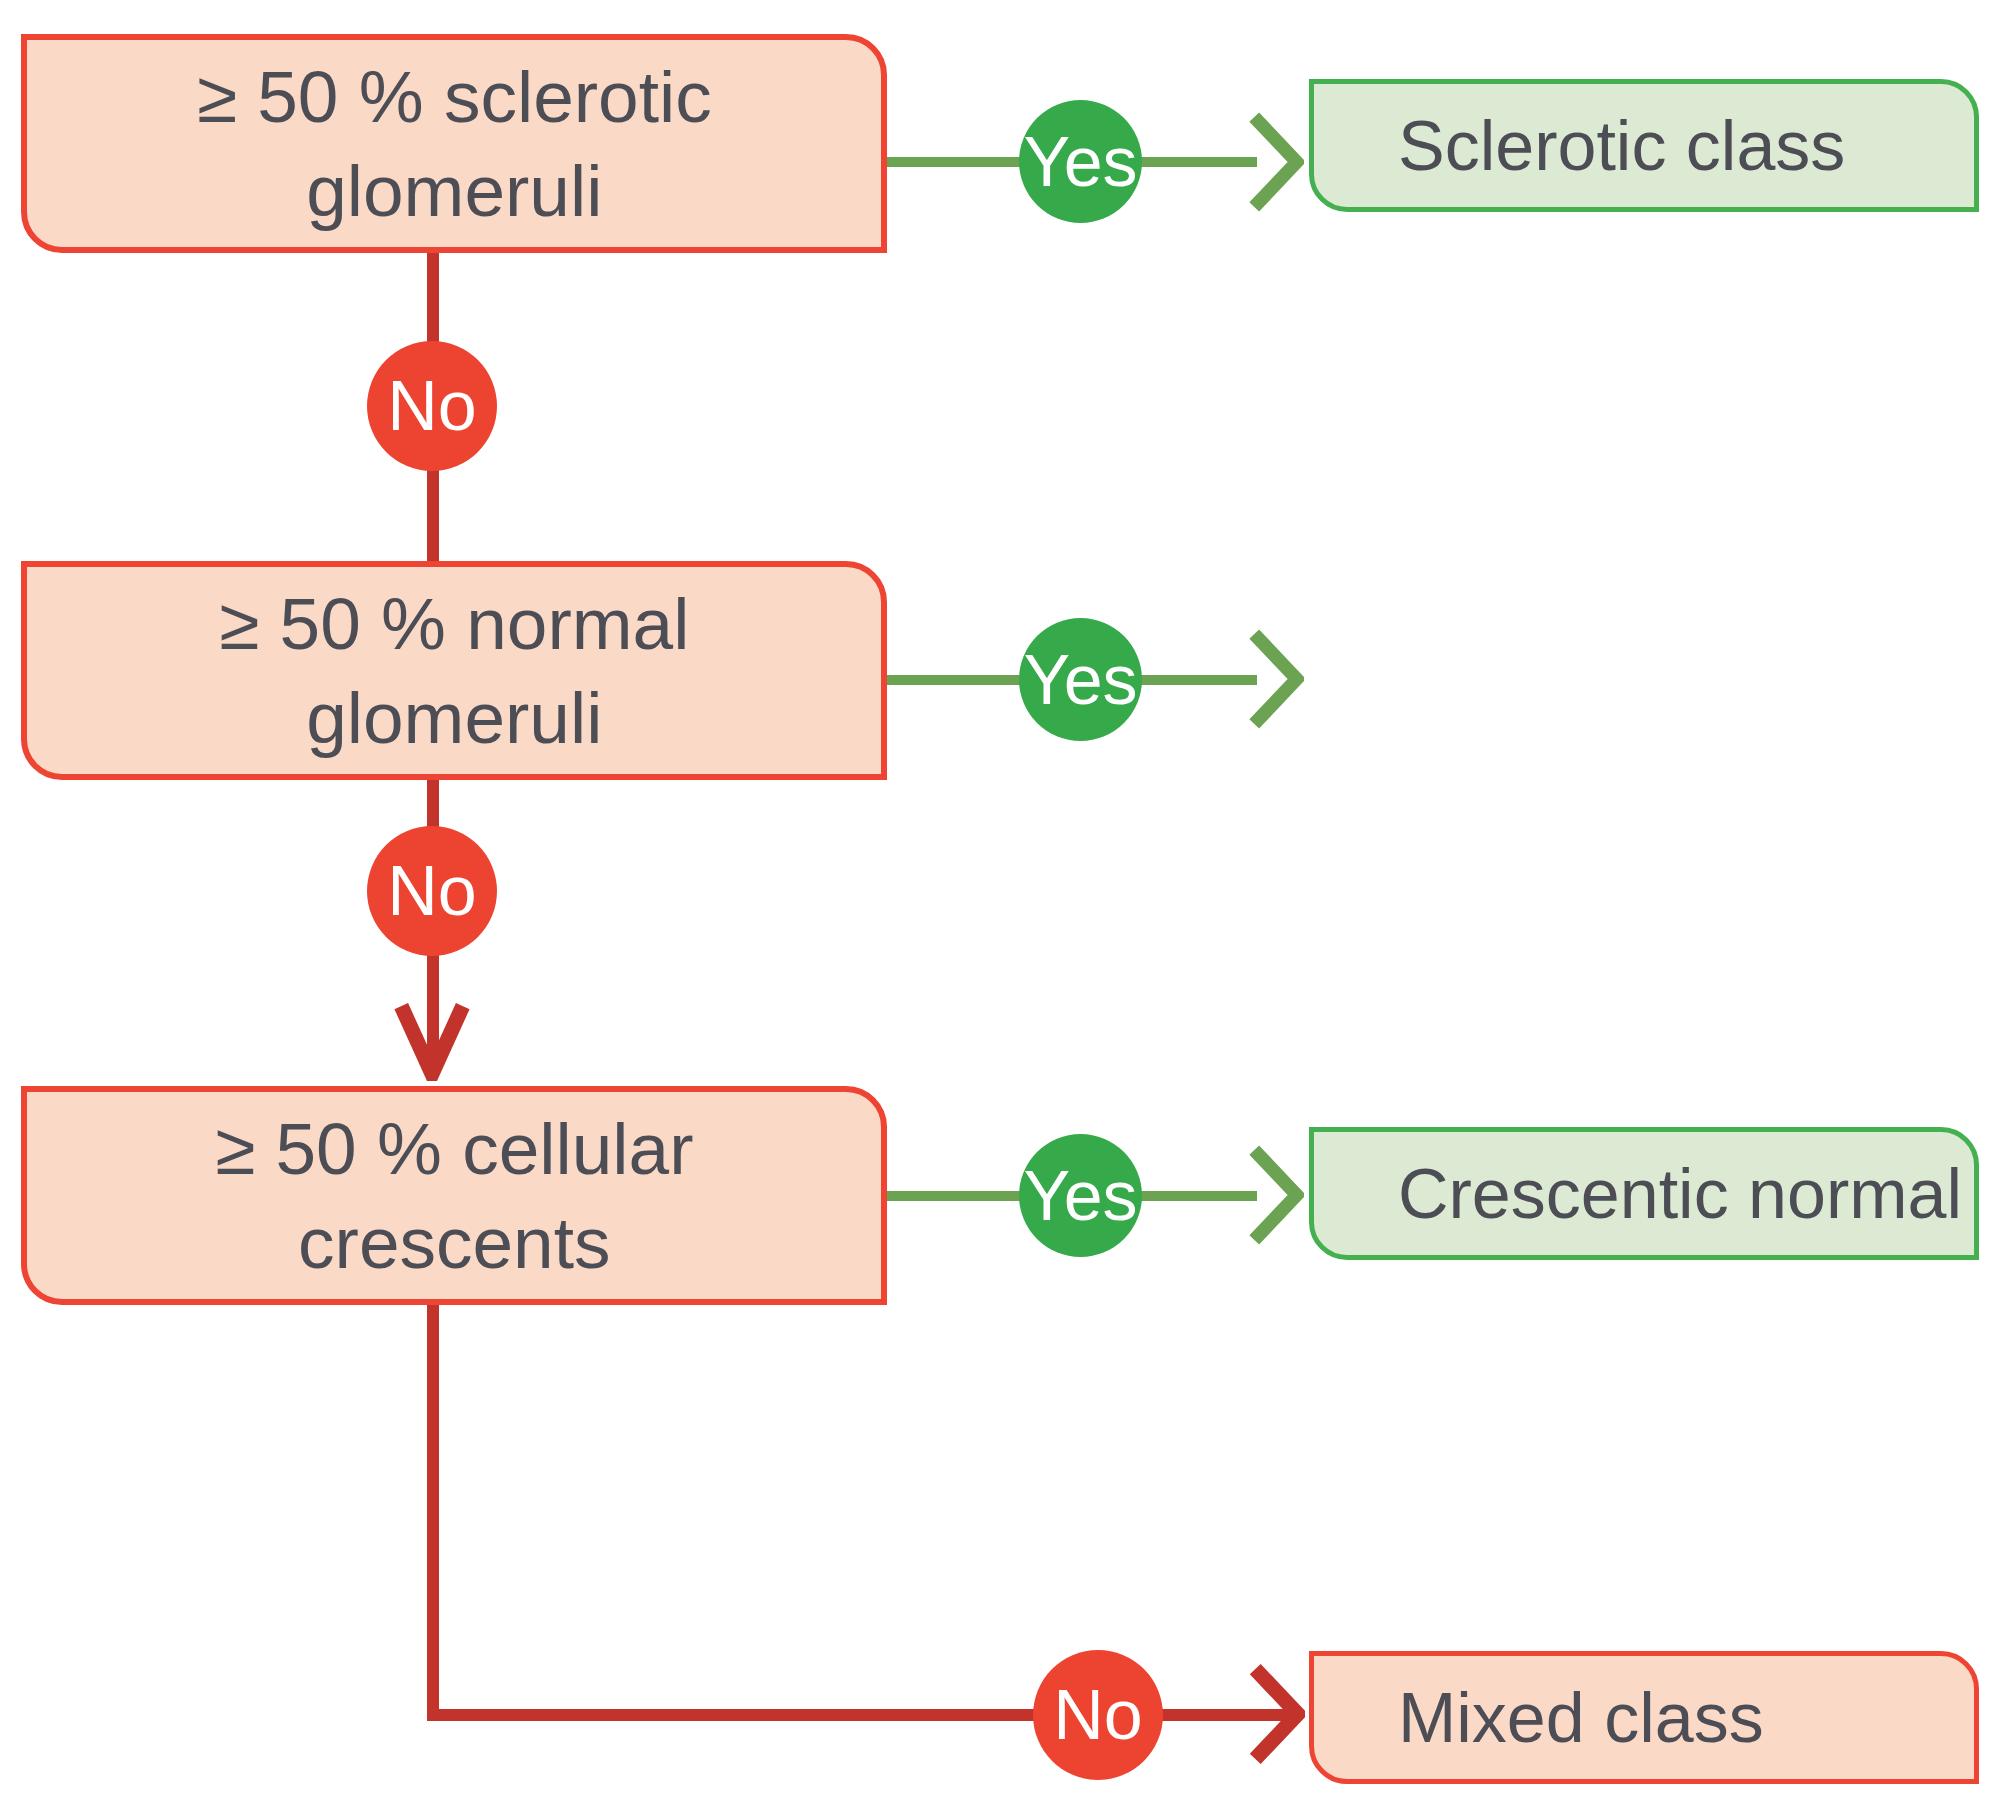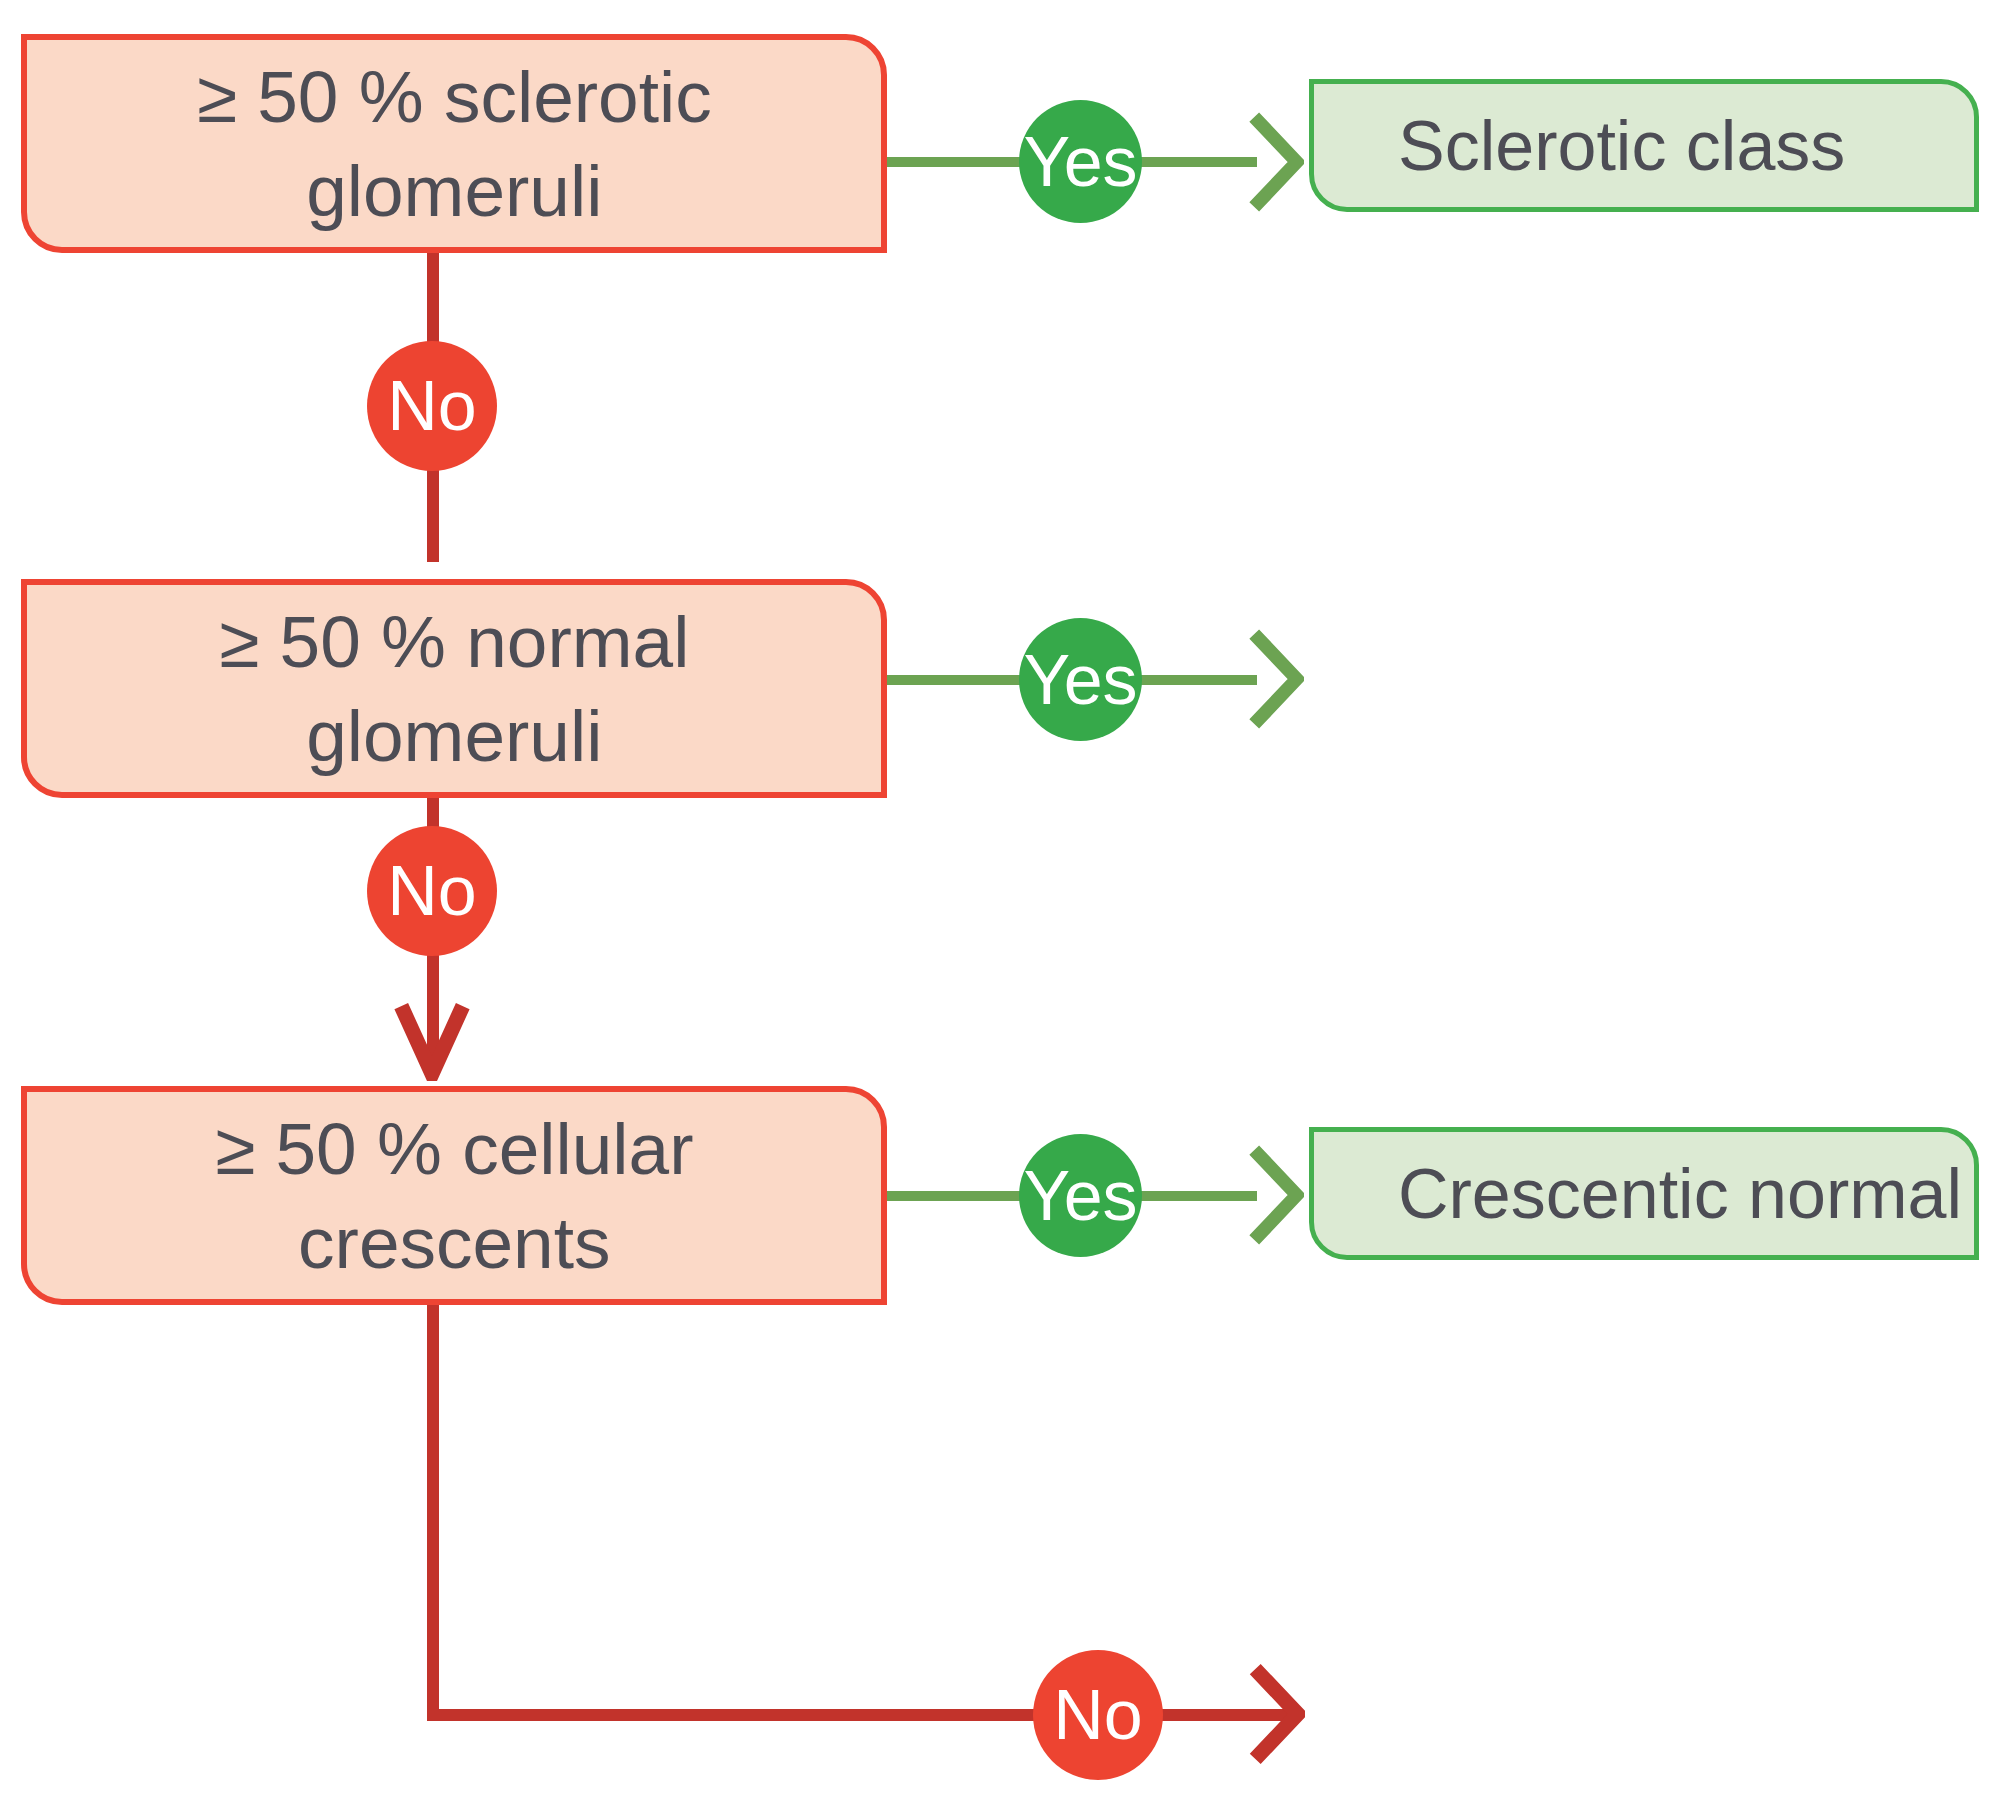--- a/index.html
+++ b/index.html
@@ -29,21 +29,21 @@
     display: flex;
     align-items: center;
     justify-content: center;
     text-align: center;
     padding: 11px 55px;
     color: var(--text);
     font-size: 73px;
     line-height: 1.28;
   }
   #q1 { top: 34px; }
-  #q2 { top: 579px; }
+  #q2 { top: 561px; }
   #q3 { top: 1086px; justify-content: center; }
 
   
   .rbox {
     position: absolute;
     left: 1309px;
     width: 670px;
     height: 133px;
     box-sizing: border-box;
     border-radius: 0 38px 0 38px;
@@ -159,20 +159,23 @@
   <div class="qbox" id="q3">
     <span>≥ 50 % cellular crescents</span>
   </div>
 
   <div class="rbox green" id="r1">
     <span>Sclerotic class</span>
   </div>
   <div class="rbox green" id="r3">
     <span>Crescentic normal</span>
   </div>
+  <div class="rbox red" id="r4">
+    <span>Mixed class</span>
+  </div>
 
   <div class="badge yes" id="yes1">
     <span>Yes</span>
   </div>
   <div class="badge yes" id="yes2">
     <span>Yes</span>
   </div>
   <div class="badge yes" id="yes3">
     <span>Yes</span>
   </div>

